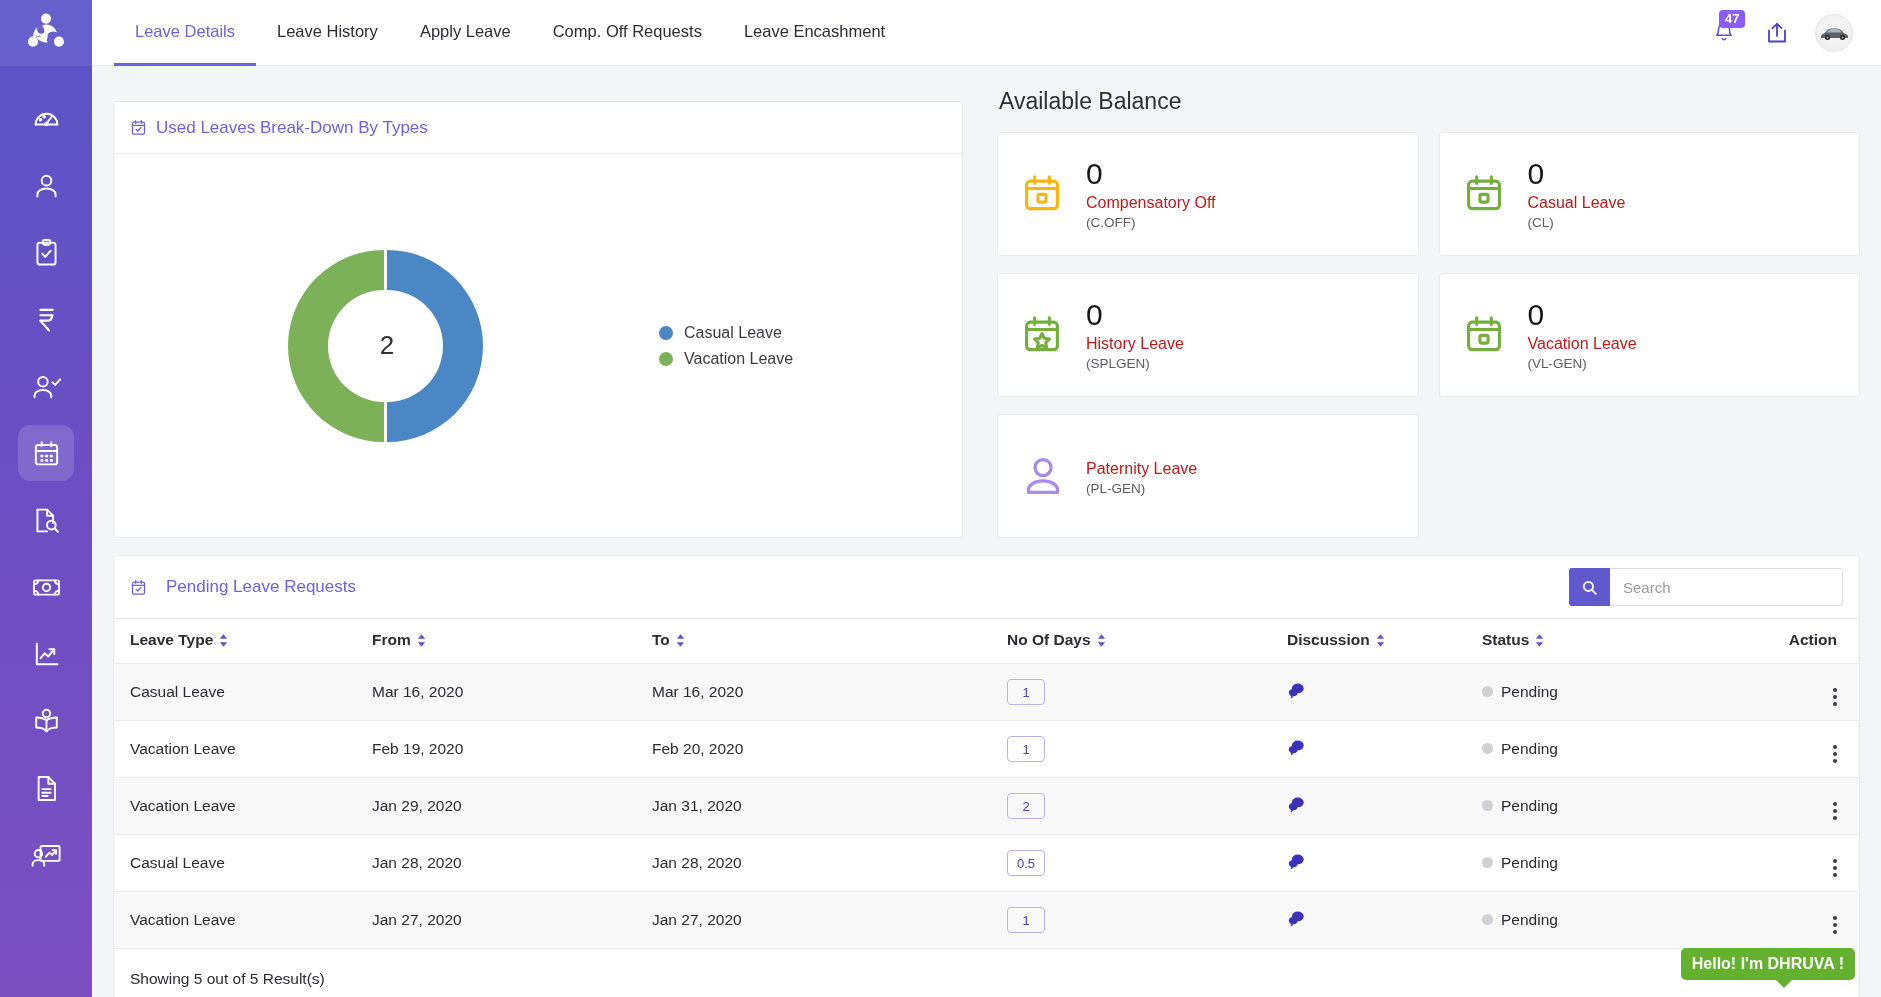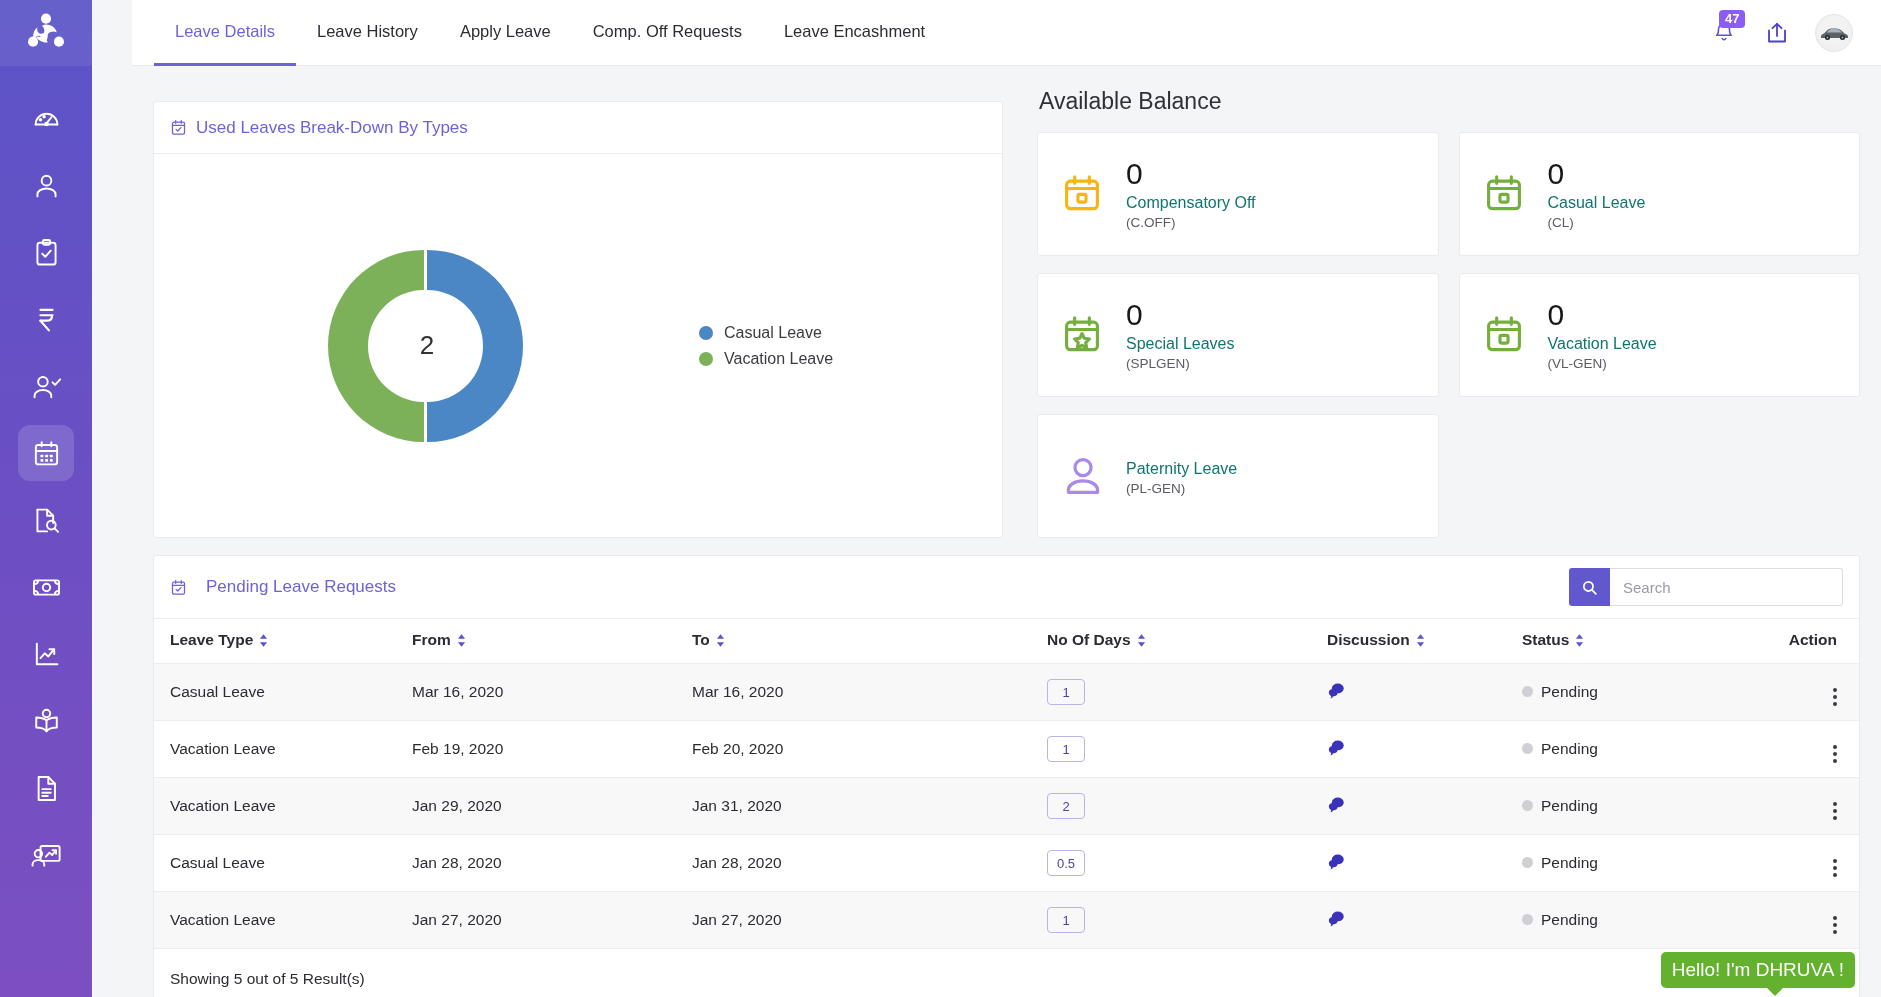--- a/index.html
+++ b/index.html
@@ -26,21 +26,21 @@
   .nav-item {
     width: 56px; height: 56px; margin-bottom: 11px;
     border-radius: 12px;
     display: flex; align-items: center; justify-content: center;
     cursor: pointer;
   }
   .nav-item.active { background: rgba(255,255,255,0.15); }
   .nav-item svg { display: block; }
 
   
-  .main { flex: 1; height: 997px; display: flex; flex-direction: column; min-width: 0; padding-left: 40px; }
+  .main { flex: 1; height: 997px; display: flex; flex-direction: column; min-width: 0; }
 
   
   .topbar {
     height: 66px; background: #ffffff;
     display: flex; align-items: stretch; justify-content: space-between;
     border-bottom: 1px solid #e8e8ee;
     flex: 0 0 66px;
   }
   .tabs { display: flex; align-items: stretch; padding-left: 22px; }
   .tab {
@@ -92,21 +92,21 @@
   .balance { flex: 1; min-width: 0; }
   .balance h2 { font-size: 23px; font-weight: 400; color: #2f2f38; margin: 6px 0 17px 2px; }
   .bal-grid { display: grid; grid-template-columns: 1fr 1fr; gap: 17px 20px; }
   .bal-card {
     background: #fff; border: 1px solid #e9e9ef; border-radius: 3px;
     height: 124px; display: flex; align-items: center; padding: 0 24px 0 22px;
   }
   .bal-ico { width: 66px; flex: 0 0 66px; display: flex; align-items: center; }
   .bal-txt { display: flex; flex-direction: column; }
   .bal-num { font-size: 30px; font-weight: 400; color: #17171b; line-height: 1.08; }
-  .bal-name { font-size: 16px; color: #0f766e; margin-top: 4px; }
+  .bal-name { font-size: 16px; color: #b91c1c; margin-top: 4px; }
   .bal-code { font-size: 13.5px; color: #5c5c66; margin-top: 3px; }
 
   
   .table-card { margin-top: 17px; background: #fff; border: 1px solid #e9e9ef; border-radius: 3px; }
   .table-head-bar {
     height: 62px; display: flex; align-items: center; justify-content: space-between;
     padding: 0 16px 0 16px;
   }
   .table-title { color: #6c63d8; font-size: 17px; display: flex; align-items: center; gap: 19px; }
   .search-box { display: flex; align-items: stretch; height: 38px; }
@@ -146,22 +146,22 @@
     font-size: 13px; color: #4b45a8;
   }
   .status-cell { display: inline-flex; align-items: center; gap: 8px; }
   .status-dot { width: 11px; height: 11px; border-radius: 50%; background: #cfcfd4; flex: 0 0 11px; }
   .kebab { display: inline-flex; flex-direction: column; gap: 3px; cursor: pointer; }
   .kebab i { width: 4px; height: 4px; border-radius: 50%; background: #3a3a44; display: block; }
   .table-foot { padding: 21px 0 22px 16px; font-size: 15.5px; color: #2b2b33; }
 
   
   .chat-bubble {
-    position: fixed; right: 26px; bottom: 9px;
-    background: #63b12f; color: #fff; font-size: 19px; font-weight: 400;
+    position: fixed; right: 26px; bottom: 17px;
+    background: #63b12f; color: #fff; font-size: 16px; font-weight: 700;
     padding: 7px 11px; border-radius: 5px; white-space: nowrap;
   }
   .chat-bubble:after {
     content: ""; position: absolute; bottom: -8px; left: 54%;
     border-left: 9px solid transparent; border-right: 9px solid transparent;
     border-top: 9px solid #63b12f;
   }
 </style>
 </head>
 <body>
@@ -419,21 +419,21 @@
             <div class="bal-ico">
               <svg width="44" height="44" viewBox="0 0 24 24" fill="none" stroke="#74ae3d" stroke-width="1.7" stroke-linecap="round" stroke-linejoin="round">
                 <rect x="3.6" y="5" width="16.8" height="15" rx="2"></rect>
                   <path d="M3.6 9h16.8"></path>
                   <path d="M8 2.6V6.2M16 2.6V6.2"></path>
                 <path d="M12 11.2l1.25 2.55 2.8.4-2.02 1.97.48 2.79L12 17.6l-2.51 1.31.48-2.79-2.02-1.97 2.8-.4z"></path>
               </svg>
             </div>
             <div class="bal-txt">
               <span class="bal-num">0</span>
-              <span class="bal-name">Special Leaves</span>
+              <span class="bal-name">History Leave</span>
               <span class="bal-code">(SPLGEN)</span>
             </div>
           </div>
 
           <div class="bal-card">
             <div class="bal-ico">
               <svg width="44" height="44" viewBox="0 0 24 24" fill="none" stroke="#74ae3d" stroke-width="1.7" stroke-linecap="round">
                 <rect x="3.6" y="5" width="16.8" height="15" rx="2"></rect>
                   <path d="M3.6 9h16.8"></path>
                   <path d="M8 2.6V6.2M16 2.6V6.2"></path>

